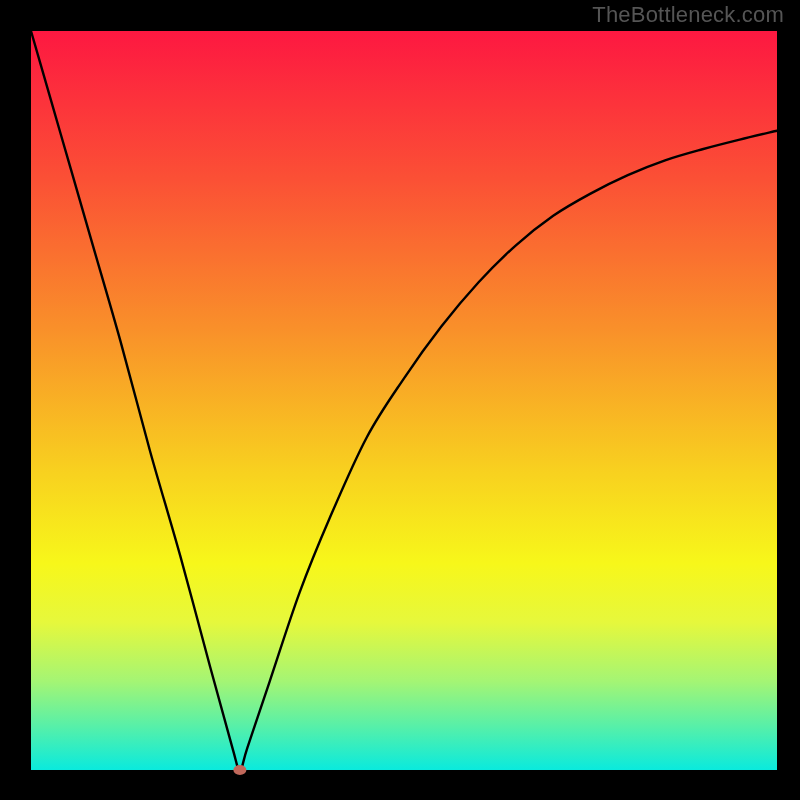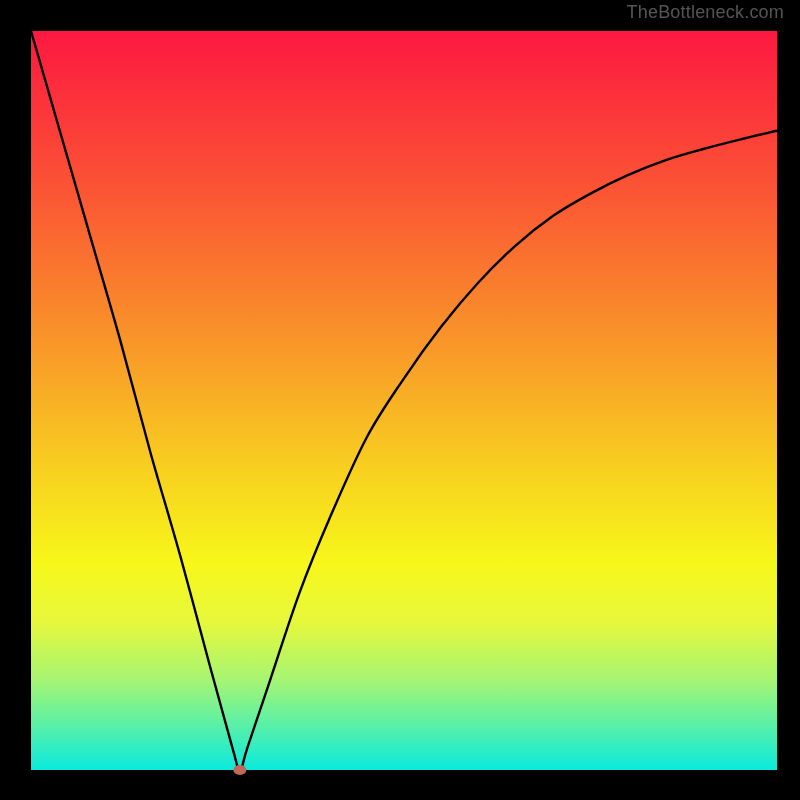--- a/index.html
+++ b/index.html
@@ -17,21 +17,21 @@
     left: 0;
     width: 800px;
     height: 800px;
     background: #000;
   }
   .watermark {
     position: absolute;
     top: 2px;
     right: 16px;
     color: #555;
-    font-size: 18px;
+    font-size: 22px;
     font-weight: 500;
     letter-spacing: 0.2px;
     z-index: 10;
     user-select: none;
   }
   svg {
     position: absolute;
     top: 0;
     left: 0;
   }

